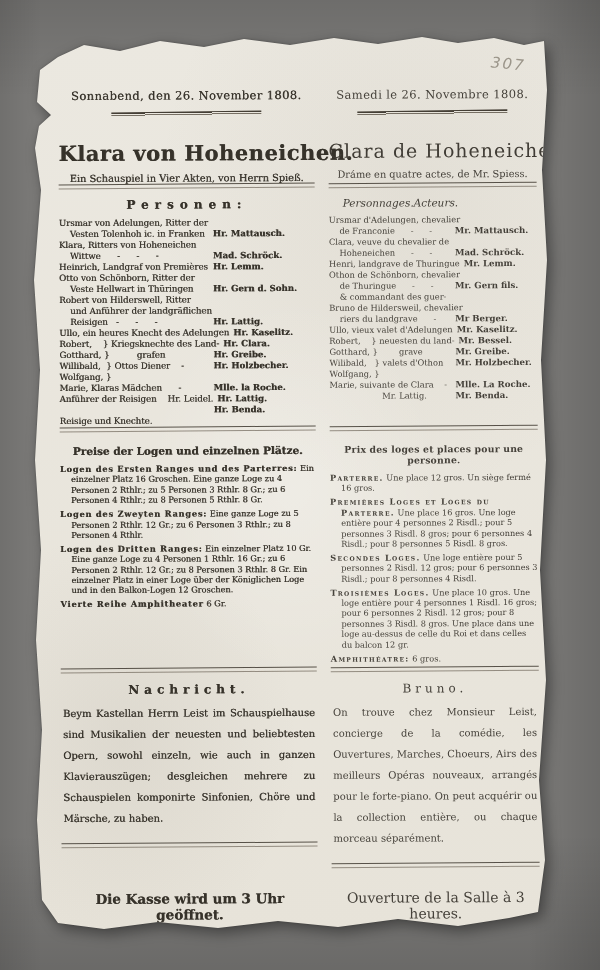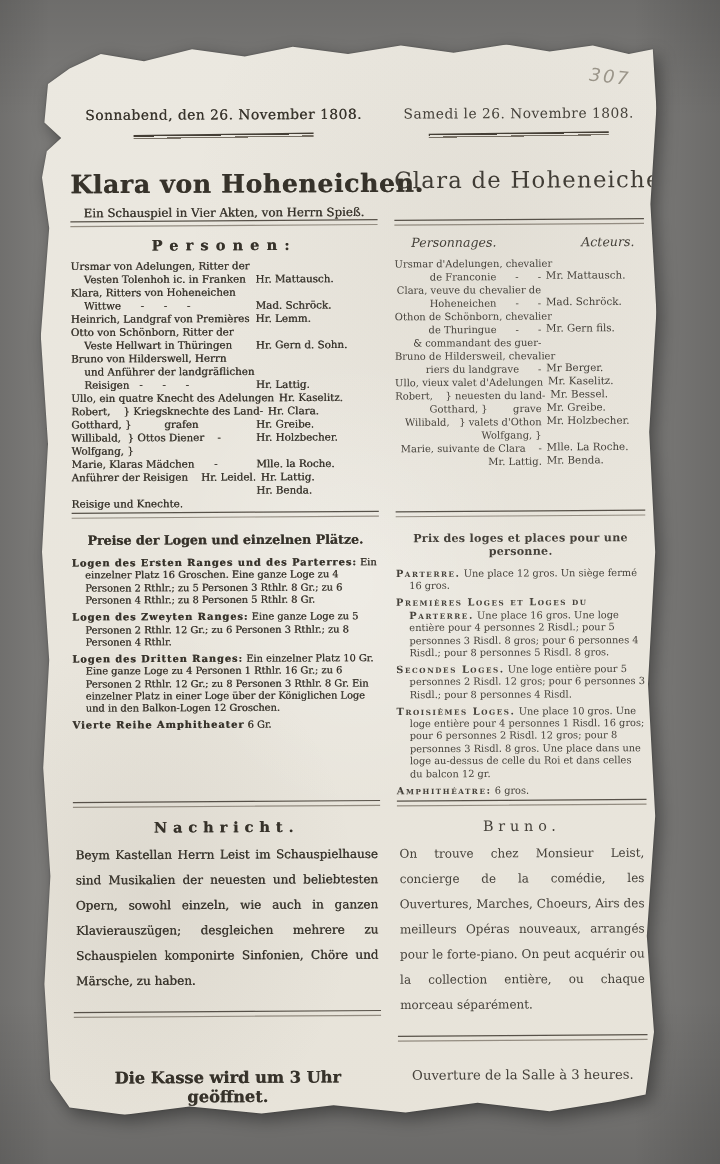--- a/index.html
+++ b/index.html
@@ -40,45 +40,45 @@
   .title{text-align:center;white-space:nowrap;}
   .title-de{font-size:21px;font-weight:bold;letter-spacing:0.5px;}
   .title-fr{font-size:19px;letter-spacing:1px;color:#403c35;}
   .subtitle{font-size:9.8px;text-align:center;margin-top:7px;white-space:nowrap;}
   .rule-double{height:3px;margin-top:8px;border-top:1.6px solid rgba(62,56,47,0.85);
     border-bottom:1.1px solid rgba(110,102,90,0.7);transform:rotate(-0.15deg);}
   .rule-bottom{margin-top:auto;}
   
   .row-cast{margin-top:9px;}
   .cast-header-de{font-size:12px;font-weight:bold;text-align:center;letter-spacing:6px;margin-bottom:6px;}
-  .cast-header-fr{display:flex;font-style:italic;font-size:10.5px;margin-bottom:6px;padding:0 8px 0 14px;justify-content:space-between;}
+  .cast-header-fr{display:flex;font-style:italic;font-size:10.5px;margin-bottom:6px;padding:0 8px 0 14px;}
   .cast-row{display:flex;font-size:8.6px;line-height:11px;}
   .role{white-space:pre-wrap;flex:0 0 auto;}
   .de .role{min-width:150px;}
-  .fr .role{min-width:122px;font-size:8.3px;text-align:right;}
-  .actor{white-space:pre;padding-left:4px;}
+  .fr .role{min-width:122px;font-size:8.3px;}
+  .actor{white-space:pre;padding-left:4px;font-weight:bold;}
   
   .row-prices{margin-top:13px;}
   .prices-header{text-align:center;font-weight:bold;margin-bottom:7px;}
   .de .prices-header{font-size:10.5px;}
   .fr .prices-header{font-size:9.3px;letter-spacing:0.2px;}
   .price-item{font-size:8.2px;line-height:10.4px;padding-left:11px;text-indent:-11px;margin-bottom:3.5px;}
   .de .lead{font-weight:bold;letter-spacing:0.8px;}
   .fr .lead{font-variant:small-caps;letter-spacing:1.3px;font-weight:bold;}
   
   .row-notice{margin-top:10px;}
   .notice-header{text-align:center;font-size:12px;font-weight:bold;letter-spacing:5px;margin-bottom:6px;}
   .fr .notice-header{font-weight:normal;letter-spacing:4px;}
   .notice-text{font-size:10px;line-height:21px;text-align:justify;padding:0 2px;}
   .rule-notice{margin-top:14px;}
   
   .row-kasse{margin-top:22px;}
   .kasse{text-align:center;}
   .de .kasse{font-size:13.5px;font-weight:bold;}
-  .fr .kasse{font-size:11px;}
+  .fr .kasse{font-size:14px;}
   .row-times{margin-top:14px;}
   .times{text-align:center;}
   .de .times{font-size:11px;font-weight:bold;white-space:nowrap;}
   .fr .times{font-size:9.3px;line-height:13px;}
 </style>
 </head>
 <body>
 
 <div class="scan">
   <div class="paper-wrap">
@@ -99,20 +99,21 @@
         </div>
 
         <div class="row row-titles">
           <div class="col de de-ink">
             <div class="title title-de">Klara von Hoheneichen.</div>
             <div class="subtitle">Ein Schauspiel in Vier Akten, von Herrn Spieß.</div>
             <div class="rule-double rule-bottom"></div>
           </div>
           <div class="col fr fr-ink">
             <div class="title title-fr">Clara de Hoheneichen.</div>
+            <div class="subtitle">Dráme en quatre actes,  de Mr. Spiess.</div>
             <div class="rule-double rule-bottom"></div>
           </div>
         </div>
 
         <div class="row row-cast">
           <div class="col de de-ink">
             <div class="cast-header-de">Personen:</div>
             <div>
 
                 <div class="cast-row">
@@ -144,36 +145,36 @@
                   <span class="role">Otto von Schönborn, Ritter der</span>
                   <span class="actor"></span>
                 </div>
 
                 <div class="cast-row">
                   <span class="role">    Veste Hellwart in Thüringen</span>
                   <span class="actor">Hr. Gern d. Sohn.</span>
                 </div>
 
                 <div class="cast-row">
-                  <span class="role">Bruno von Hilderswell, Herrn</span>
+                  <span class="role">Robert von Hilderswell, Ritter</span>
                   <span class="actor"></span>
                 </div>
 
                 <div class="cast-row">
                   <span class="role">    und Anführer der landgräflichen</span>
                   <span class="actor"></span>
                 </div>
 
                 <div class="cast-row">
                   <span class="role">    Reisigen   -      -      -</span>
                   <span class="actor">Hr. Lattig.</span>
                 </div>
 
                 <div class="cast-row">
-                  <span class="role">Ullo, ein quatre Knecht des Adelungen</span>
+                  <span class="role">Ullo, ein heures Knecht des Adelungen</span>
                   <span class="actor">Hr. Kaselitz.</span>
                 </div>
 
                 <div class="cast-row">
                   <span class="role">Robert,    } Kriegsknechte des Land-</span>
                   <span class="actor">Hr. Clara.</span>
                 </div>
 
                 <div class="cast-row">
                   <span class="role">Gotthard, }          grafen</span>
@@ -233,20 +234,24 @@
                 <div class="cast-row">
                   <span class="role">Clara, veuve du chevalier de</span>
                   <span class="actor"></span>
                 </div>
 
                 <div class="cast-row">
                   <span class="role">    Hoheneichen      -      -</span>
                   <span class="actor">Mad. Schröck.</span>
                 </div>
 
+                <div class="cast-row">
+                  <span class="role">Henri, landgrave de Thuringue</span>
+                  <span class="actor">Mr. Lemm.</span>
+                </div>
 
                 <div class="cast-row">
                   <span class="role">Othon de Schönborn, chevalier</span>
                   <span class="actor"></span>
                 </div>
 
                 <div class="cast-row">
                   <span class="role">    de Thuringue      -      -</span>
                   <span class="actor">Mr. Gern fils.</span>
                 </div>

